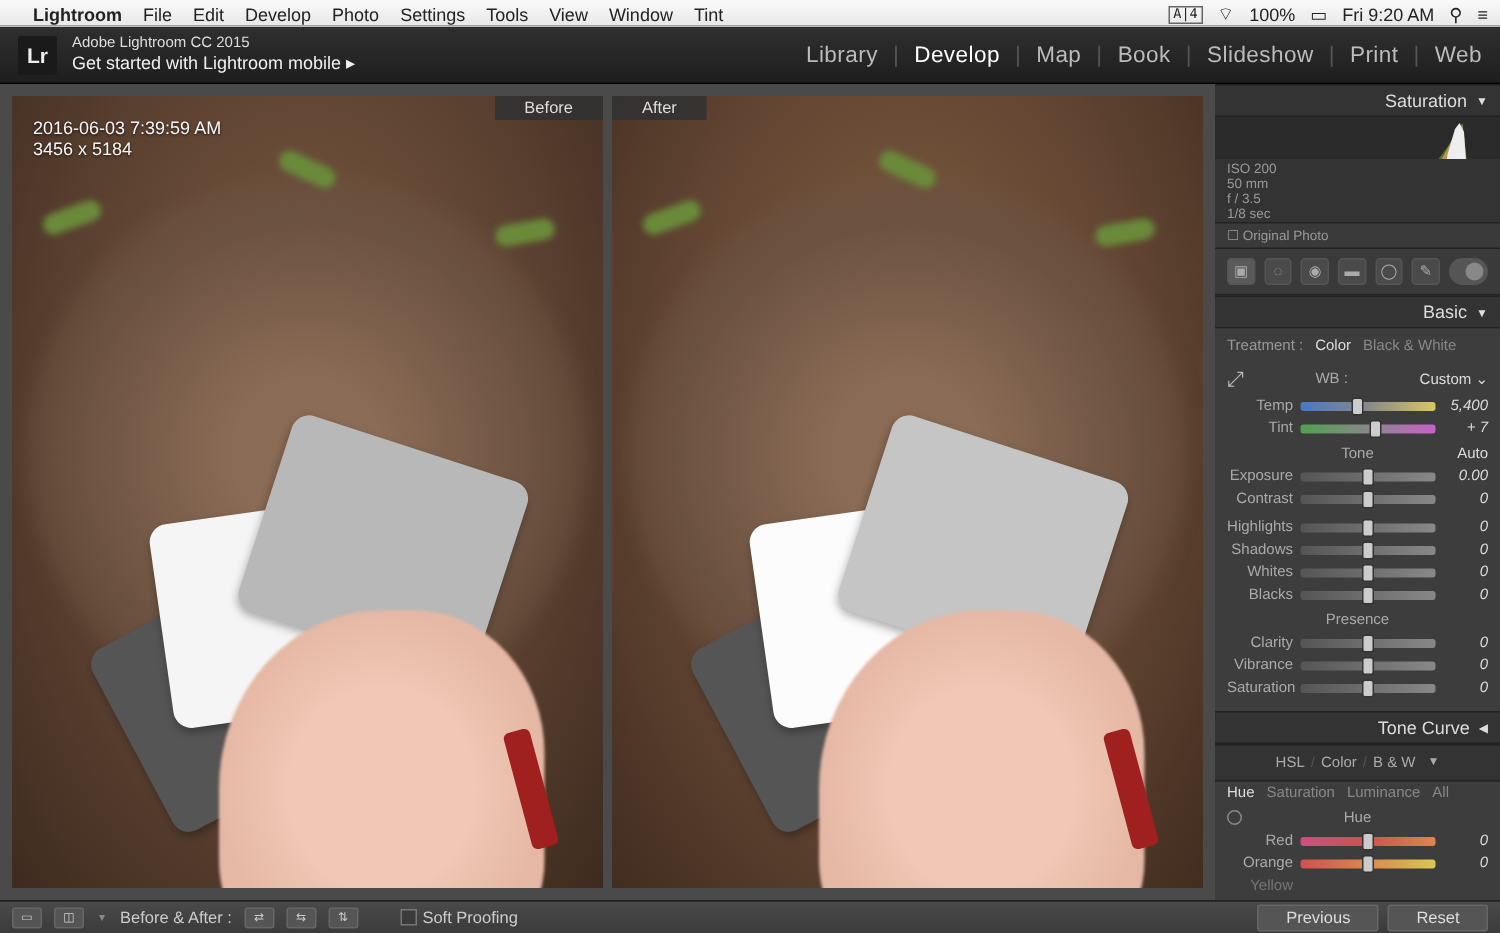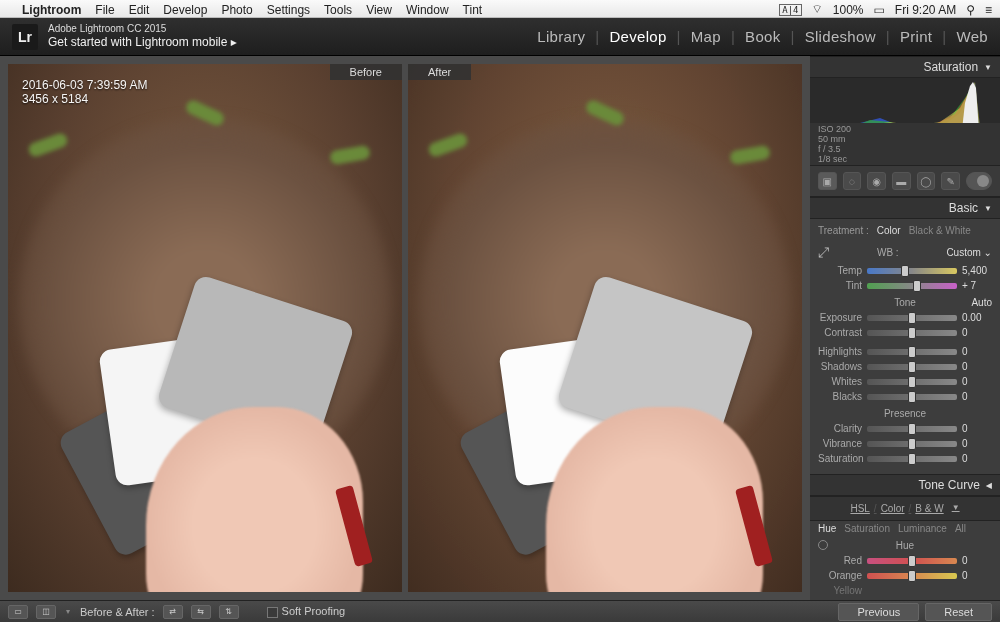--- a/index.html
+++ b/index.html
@@ -82,27 +82,27 @@
 .wb-row .val { color: #ddd; cursor: pointer; }
 
 .slider-row { display: flex; align-items: center; gap: 5px; padding: 2px 0; font-size: 10px; }
 .slider-row .sl-label { width: 44px; text-align: right; color: #aaa; }
 .slider-row .sl-track { flex: 1; height: 6px; background: linear-gradient(to right, #555, #888); border-radius: 2px; position: relative; cursor: pointer; }
 .slider-row .sl-track.temp { background: linear-gradient(to right, #4878c8, #888, #d8c860); }
 .slider-row .sl-track.tint { background: linear-gradient(to right, #50a050, #888, #c860c8); }
 .slider-row .sl-track.hue-red{background:linear-gradient(to right,#c85080,#d05050,#d88850);}
 .slider-row .sl-track.hue-orange{background:linear-gradient(to right,#d05050,#d88850,#d8c850);}
 .slider-row .sl-thumb { position: absolute; top: -3px; width: 8px; height: 12px; background: #ccc; border: 1px solid #333; border-radius: 2px; transform: translateX(-50%); }
-.slider-row .sl-val { width: 30px; text-align: left; color: #ddd; }
+.slider-row .sl-val { width: 30px; text-align: right; color: #ddd; font-style: italic; }
 .sub-hdr { text-align: center; color: #aaa; padding: 4px 0 2px; position: relative; }
 .sub-hdr .auto { position: absolute; right: 0; color: #ddd; cursor: pointer; }
 
 
 .hsl-tabs { display: flex; justify-content: center; gap: 4px; padding: 3px 0; font-size: 10px; color: #aaa; }
-.hsl-tabs span { cursor: pointer; text-decoration: underline; }
+.hsl-tabs span { cursor: pointer; }
 .hsl-tabs .sep { color: #555; }
 .hsl-subtabs { display: flex; gap: 8px; padding: 2px 8px; font-size: 10px; color: #888; }
 .hsl-subtabs span { cursor: pointer; }
 .hsl-subtabs .active { color: #ddd; }
 .hsl-body { padding: 2px 8px; }
 .hue-hdr { text-align: center; color: #aaa; padding: 2px 0; position: relative; }
 .target-ic { position: absolute; left: 0; top: 2px; width: 10px; height: 10px; border: 1px solid #888; border-radius: 50%; cursor: pointer; }
 
 
 .footer { height: 22px; background: linear-gradient(#4a4a4a,#3a3a3a); display: flex; align-items: center; padding: 0 8px; gap: 8px; font-size: 11px; color: #ccc; border-top: 1px solid #222; }
@@ -214,20 +214,21 @@
         <path d="M0,70 L30,60 55,48 80,44 105,48 130,44 150,30 160,12 165,4 172,66 190,70 Z" fill="#dddd55" opacity=".5"></path>
         <path d="M150,70 155,25 160,8 163,4 166,10 170,68 Z" fill="#eee"></path>
       </svg>
     </div>
     <div class="histo-meta">
       <span>ISO 200</span>
       <span>50 mm</span>
       <span>f / 3.5</span>
       <span>1/8 sec</span>
     </div>
+    <div class="orig-photo">Original Photo</div>
 
     <div class="toolstrip">
       <div class="tool active">▣</div>
       <div class="tool">◌</div>
       <div class="tool">◉</div>
       <div class="tool">▬</div>
       <div class="tool">◯</div>
       <div class="tool">✎</div>
       <div class="tool switch"></div>
     </div>

